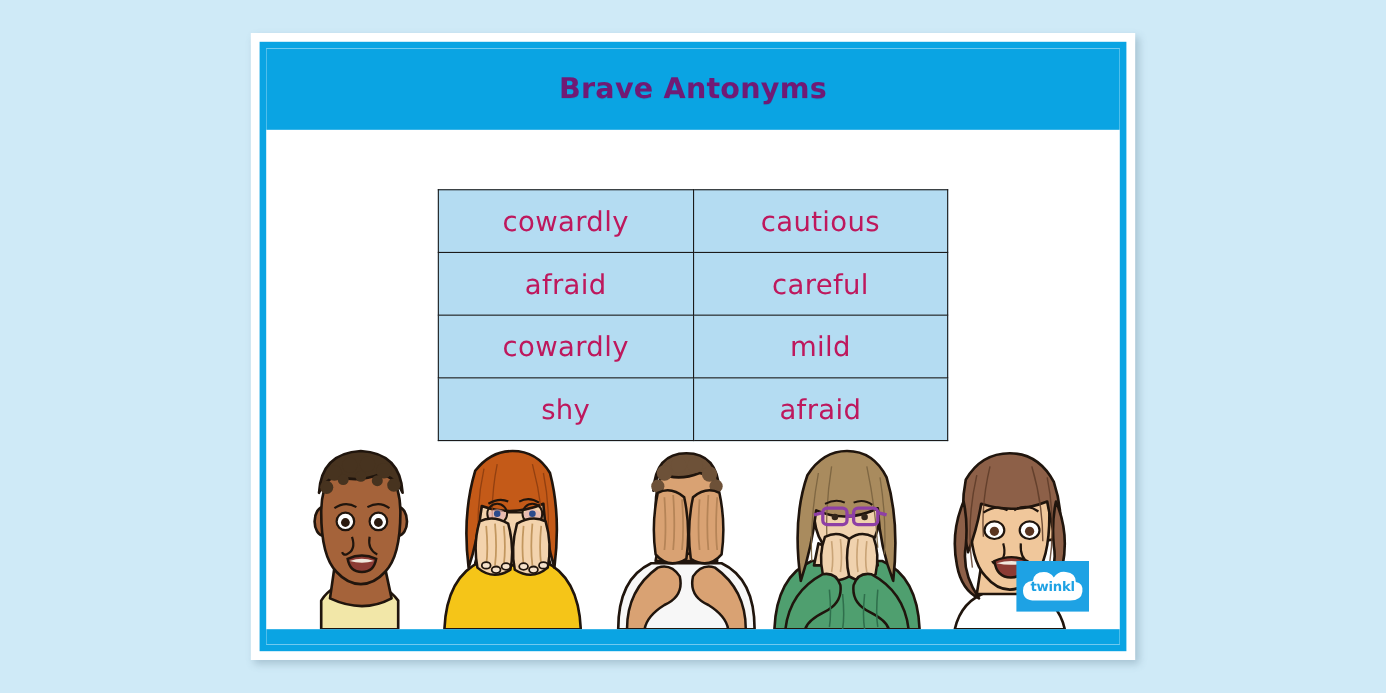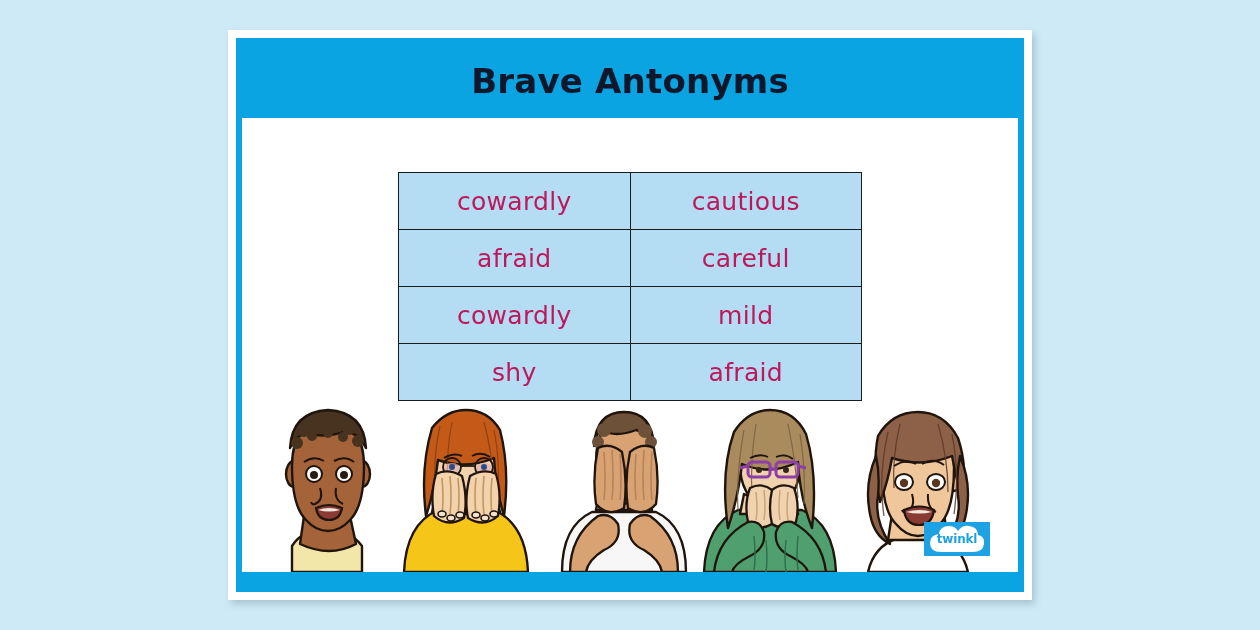--- a/index.html
+++ b/index.html
@@ -28,22 +28,22 @@
     background:#ffffff;
     overflow:hidden;
   }
   
   .banner{
     position:absolute;left:0;top:0;right:0;height:74px;
     background:#0aa4e3;
     display:flex;align-items:center;justify-content:center;
   }
   .banner-title{
-    color:#0f172a;
-    font-size:34px;
+    color:#701a75;
+    font-size:26px;
     font-weight:bold;
     letter-spacing:.2px;
     font-family:"DejaVu Sans", sans-serif;
     text-shadow:0 1px 0 rgba(0,0,0,.06);
   }
   
   .footer-strip{
     position:absolute;left:0;right:0;bottom:0;height:14px;
     background:#0aa4e3;
   }
@@ -78,21 +78,21 @@
   .figure{position:absolute;bottom:0;}
   .fig1{left:22px;width:128px;height:176px;}
   .fig2{left:150px;width:148px;height:168px;}
   .fig3{left:312px;width:140px;height:168px;}
   .fig4{left:452px;width:152px;height:170px;}
   .fig5{left:600px;width:150px;height:170px;}
 
   
   .twinkl{
     position:absolute;right:28px;bottom:16px;
-    width:66px;height:34px;
+    width:66px;height:46px;
     background:#1ea2e4;
     display:flex;align-items:center;justify-content:center;
   }
   .twinkl-cloud{position:relative;width:58px;height:30px;}
   .twinkl-word{
     position:absolute;left:0;right:0;top:50%;
     transform:translateY(-50%);
     text-align:center;
     color:#1ea2e4;
     font-size:12px;

